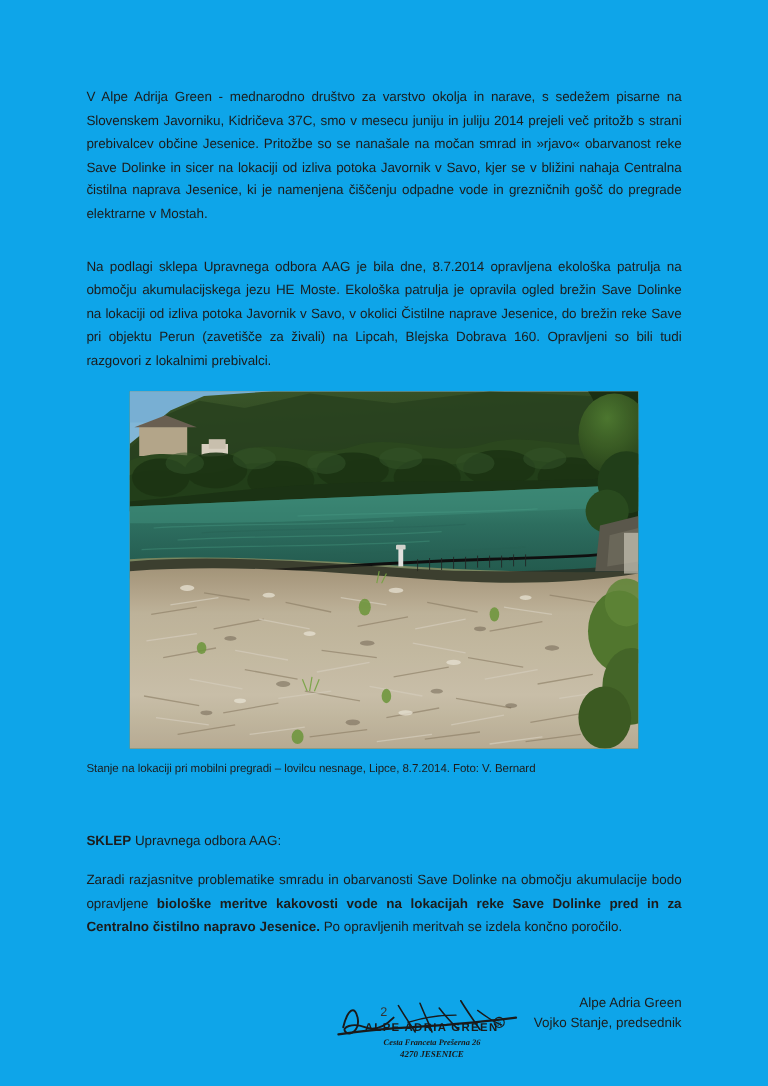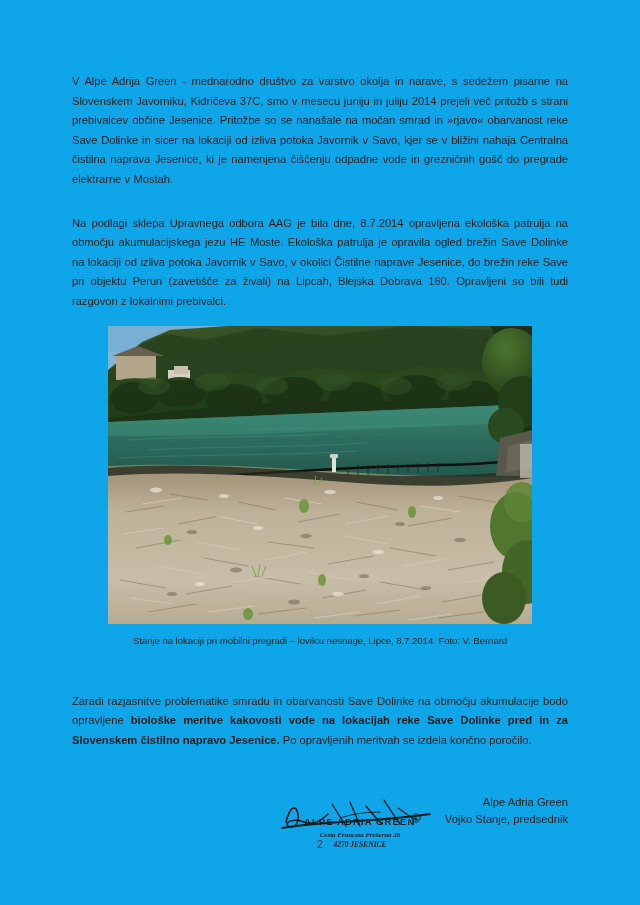--- a/index.html
+++ b/index.html
@@ -50,21 +50,21 @@
     overflow: hidden;
     background: #7d8b63;
   }
   .photo svg { display: block; width: 100%; height: 100%; }
 
   .caption {
     margin-top: 10px;
     font-size: 9.6px;
     line-height: 14px;
     color: #1c1c1c;
-    text-align: center;
+    text-align: left;
     letter-spacing: -0.05px;
   }
 
   .sklep-block { margin-top: 44px; }
   .sklep-head {
     font-size: 11.2px;
     line-height: 19.6px;
     color: #1c1c1c;
     margin: 0 0 14px 0;
   }
@@ -319,22 +319,23 @@
           <ellipse cx="414" cy="176" rx="18" ry="20" fill="#628a38" opacity="0.85"></ellipse>
 
           <rect x="0" y="0" width="424" height="298" fill="#000" opacity="0.03"></rect>
         </svg>
       </div>
 
       <div class="caption">Stanje na lokaciji pri mobilni pregradi – lovilcu nesnage, Lipce, 8.7.2014. Foto: V. Bernard</div>
     </div>
 
     <div class="sklep-block">
-
-      <p class="sklep-body"><span>Zaradi razjasnitve problematike smradu in obarvanosti Save Dolinke na območju akumulacije bodo opravljene </span><b>biološke meritve kakovosti vode na lokacijah reke Save Dolinke pred in za Slovenskem čistilno napravo Jesenice.</b><span> Po opravljenih meritvah se izdela končno poročilo.</span></p>
+      <p class="sklep-head"><b>SKLEP</b><span> Upravnega odbora AAG:</span></p>
+
+      <p class="sklep-body"><span>Zaradi razjasnitve problematike smradu in obarvanosti Save Dolinke na območju akumulacije bodo opravljene </span><b>biološke meritve kakovosti vode na lokacijah reke Save Dolinke pred in za Centralno čistilno napravo Jesenice.</b><span> Po opravljenih meritvah se izdela končno poročilo.</span></p>
     </div>
 
     <div class="sign-area">
 
       <div class="stamp-wrap">
         <svg viewBox="0 0 160 56" aria-hidden="true">
           <g stroke="#1a1a1a" fill="none" stroke-linecap="round">
 
             <path d="M6,26 C10,10 16,8 18,18 C20,28 12,34 8,30 C4,26 14,22 24,26 C34,30 42,24 48,18" stroke-width="1.6"></path>
             <path d="M2,32 C24,28 58,26 92,24 C116,22 136,20 150,18" stroke-width="1.8"></path>

